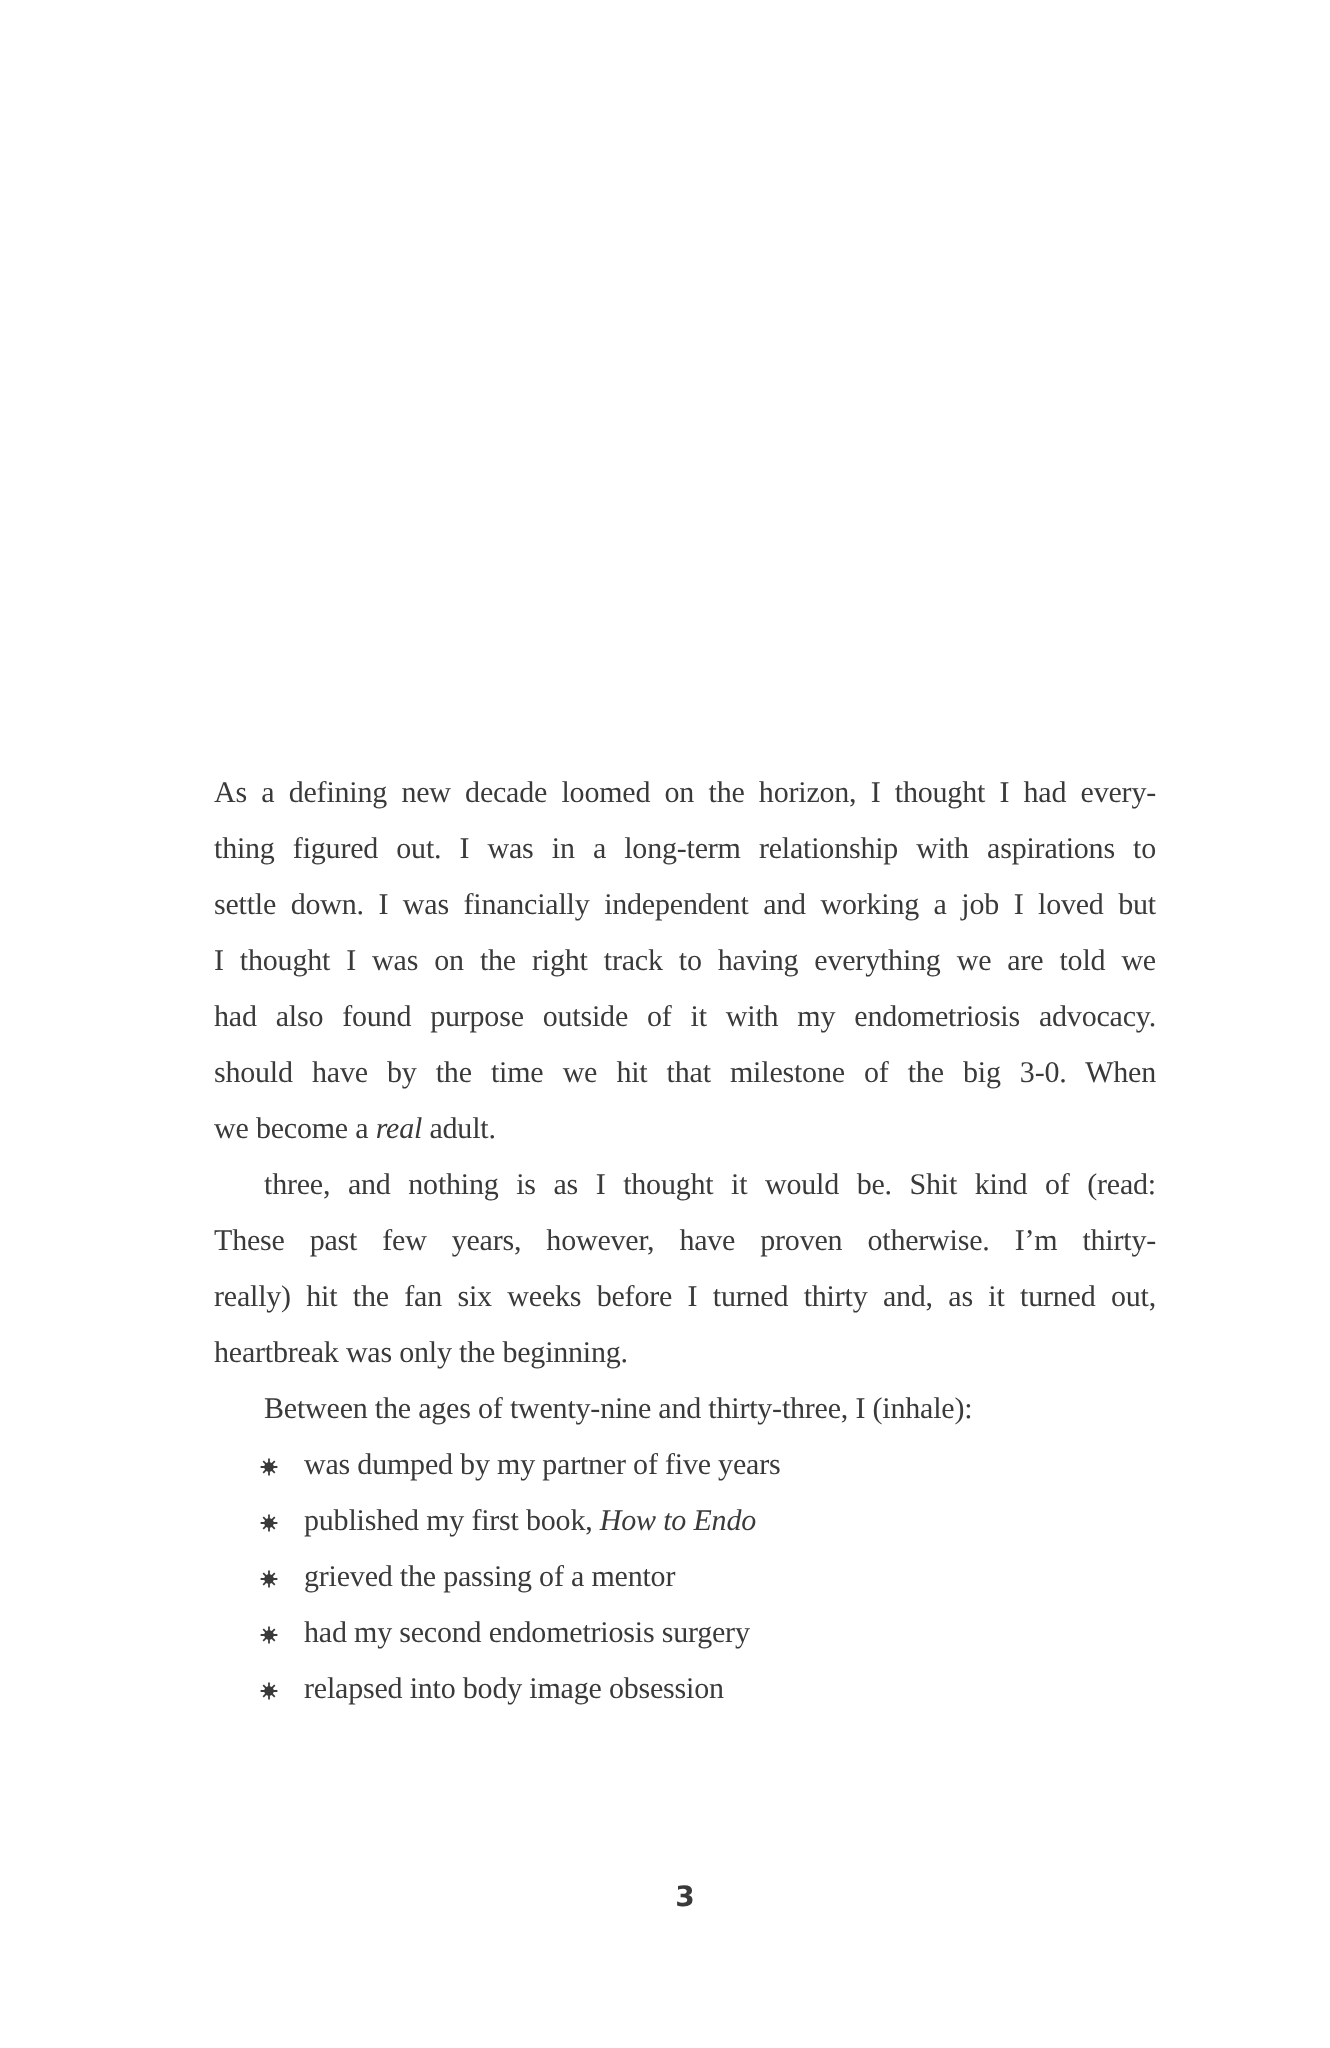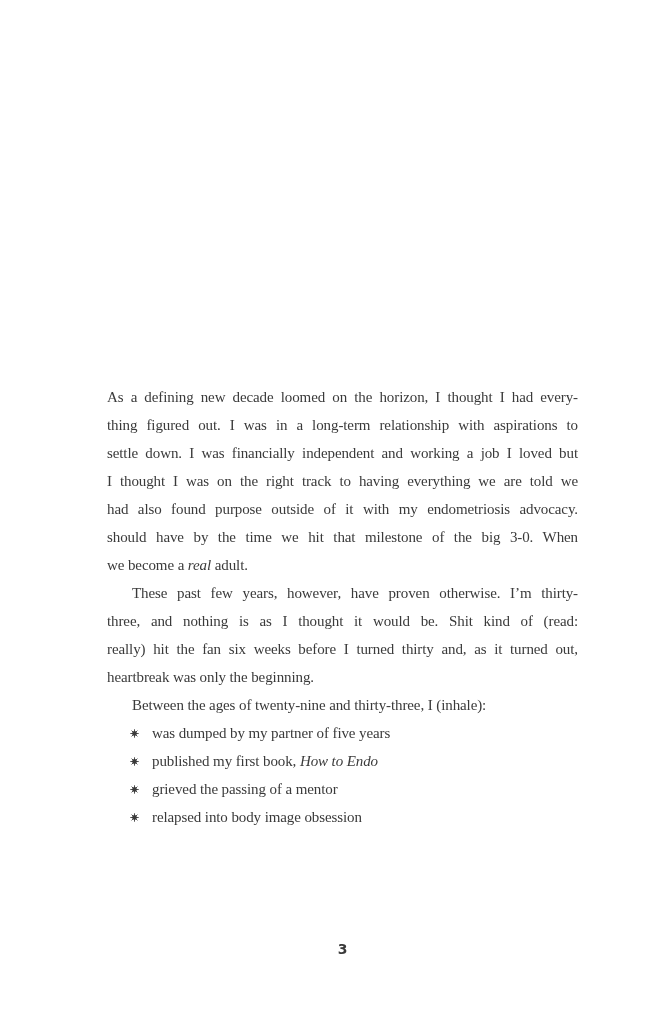--- a/index.html
+++ b/index.html
@@ -45,22 +45,22 @@
         <div class="para">
           <div class="line just">As a defining new decade loomed on the horizon, I thought I had every-</div>
           <div class="line just">thing figured out. I was in a long-term relationship with aspirations to</div>
           <div class="line just">settle down. I was financially independent and working a job I loved but</div>
           <div class="line just">I thought I was on the right track to having everything we are told we</div>
           <div class="line just">had also found purpose outside of it with my endometriosis advocacy.</div>
           <div class="line just">should have by the time we hit that milestone of the big 3-0. When</div>
           <div class="line last">we become a <i>real</i> adult.</div>
         </div>
         <div class="para indent">
+          <div class="line just">three, and nothing is as I thought it would be. Shit kind of (read:</div>
           <div class="line just">These past few years, however, have proven otherwise. I’m thirty-</div>
-          <div class="line just">three, and nothing is as I thought it would be. Shit kind of (read:</div>
           <div class="line just">really) hit the fan six weeks before I turned thirty and, as it turned out,</div>
           <div class="line last">heartbreak was only the beginning.</div>
         </div>
         <div class="para indent">
           <div class="line last">Between the ages of twenty-nine and thirty-three, I (inhale):</div>
         </div>
       </div>
     <div class="bullet-list">
         <div class="bullet-item">
           <span class="bullet-icon">
@@ -89,18 +89,27 @@
           </span>
           <span class="bullet-text">grieved the passing of a mentor</span>
         </div>
         <div class="bullet-item">
           <span class="bullet-icon">
             <svg width="9" height="9" viewBox="0 0 9 9">
               <circle cx="4.5" cy="4.5" r="2.4" fill="#3a3a3a"></circle>
               <path d="M4.5 0.3v8.4M0.3 4.5h8.4M1.6 1.6l5.8 5.8M7.4 1.6L1.6 7.4" stroke="#3a3a3a" stroke-width="0.9"></path>
             </svg>
           </span>
+          <span class="bullet-text">had my second endometriosis surgery</span>
+        </div>
+        <div class="bullet-item">
+          <span class="bullet-icon">
+            <svg width="9" height="9" viewBox="0 0 9 9">
+              <circle cx="4.5" cy="4.5" r="2.4" fill="#3a3a3a"></circle>
+              <path d="M4.5 0.3v8.4M0.3 4.5h8.4M1.6 1.6l5.8 5.8M7.4 1.6L1.6 7.4" stroke="#3a3a3a" stroke-width="0.9"></path>
+            </svg>
+          </span>
           <span class="bullet-text">relapsed into body image obsession</span>
         </div>
       </div>
   </div>
   <div class="folio">3</div>
 </div>
 
 </body></html>

